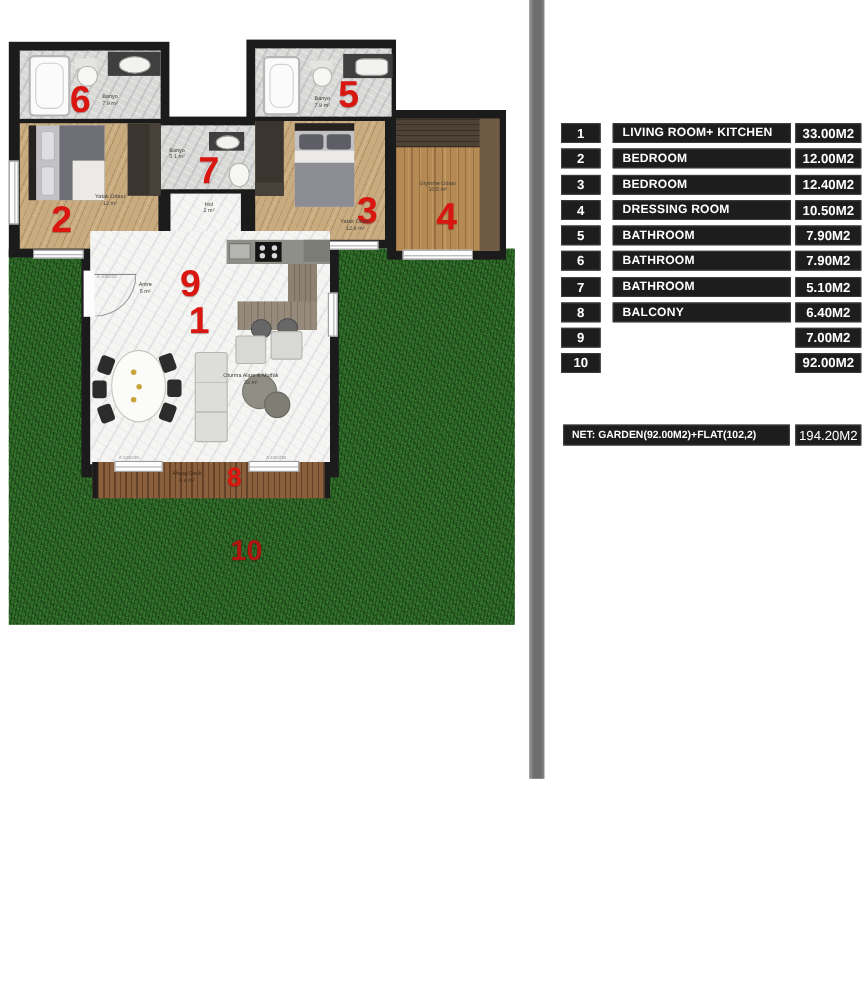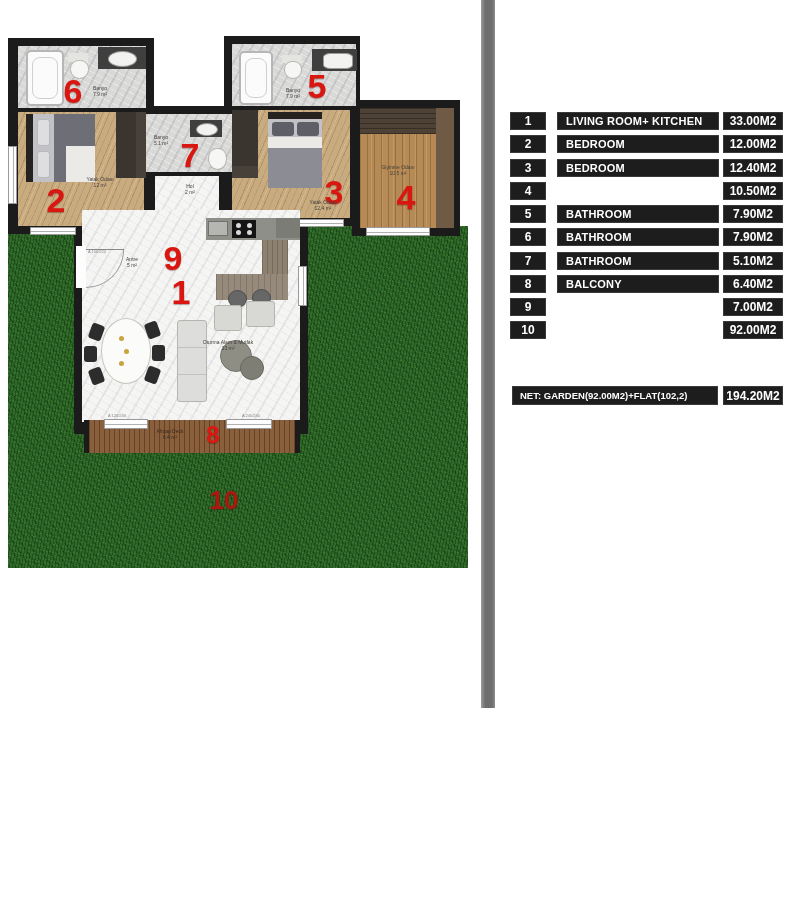--- a/index.html
+++ b/index.html
@@ -61,21 +61,21 @@
           box-sizing:border-box;color:#fff;font-weight:bold;display:flex;align-items:center;}
   .lg-num{left:0;width:36px;justify-content:center;font-size:12px;}
   .lg-name{left:47px;width:162px;padding-left:8px;font-size:11px;letter-spacing:.2px;}
   .lg-area{left:213px;width:60px;justify-content:center;font-size:12px;}
 
   .net-row{position:absolute;left:512px;top:386px;width:273px;height:19px;}
   .net-label{position:absolute;left:0;top:0;width:206px;height:19px;background:#1d1d1d;
              border:1px solid #3a3a3a;box-sizing:border-box;color:#fff;font-weight:bold;
              font-size:9.5px;display:flex;align-items:center;padding-left:7px;}
   .net-area{position:absolute;left:211px;top:0;width:60px;height:19px;background:#1d1d1d;
-            border:1px solid #3a3a3a;box-sizing:border-box;color:#fff;font-weight:bold;
+            border:1px solid #3a3a3a;box-sizing:border-box;color:#fff;font-weight:normal;
             font-size:12px;display:flex;align-items:center;justify-content:center;}
 
   .divider{position:absolute;left:481px;top:0;width:14px;height:708px;
            background:linear-gradient(90deg,#9c9c9c,#6e6e6e 30%,#6e6e6e 78%,#8d8d8d);}
   .titlebar{position:absolute;left:313px;top:756px;width:316px;height:37px;background:#242424;
             border:1px solid #8a8a8a;box-shadow:inset 0 0 0 1px #000;box-sizing:border-box;
             color:#fff;font-weight:bold;font-size:19px;letter-spacing:.5px;
             display:flex;align-items:center;justify-content:center;}
 </style>
 </head>
@@ -247,20 +247,21 @@
       <div class="lg-box lg-name">BEDROOM</div>
       <div class="lg-box lg-area">12.00M2</div>
     </div>
     <div class="lg-row" style="top:159px;">
       <div class="lg-box lg-num">3</div>
       <div class="lg-box lg-name">BEDROOM</div>
       <div class="lg-box lg-area">12.40M2</div>
     </div>
     <div class="lg-row" style="top:182px;">
       <div class="lg-box lg-num">4</div>
+      <div class="lg-box lg-name">DRESSING ROOM</div>
       <div class="lg-box lg-area">10.50M2</div>
     </div>
     <div class="lg-row" style="top:205px;">
       <div class="lg-box lg-num">5</div>
       <div class="lg-box lg-name">BATHROOM</div>
       <div class="lg-box lg-area">7.90M2</div>
     </div>
     <div class="lg-row" style="top:228px;">
       <div class="lg-box lg-num">6</div>
       <div class="lg-box lg-name">BATHROOM</div>

